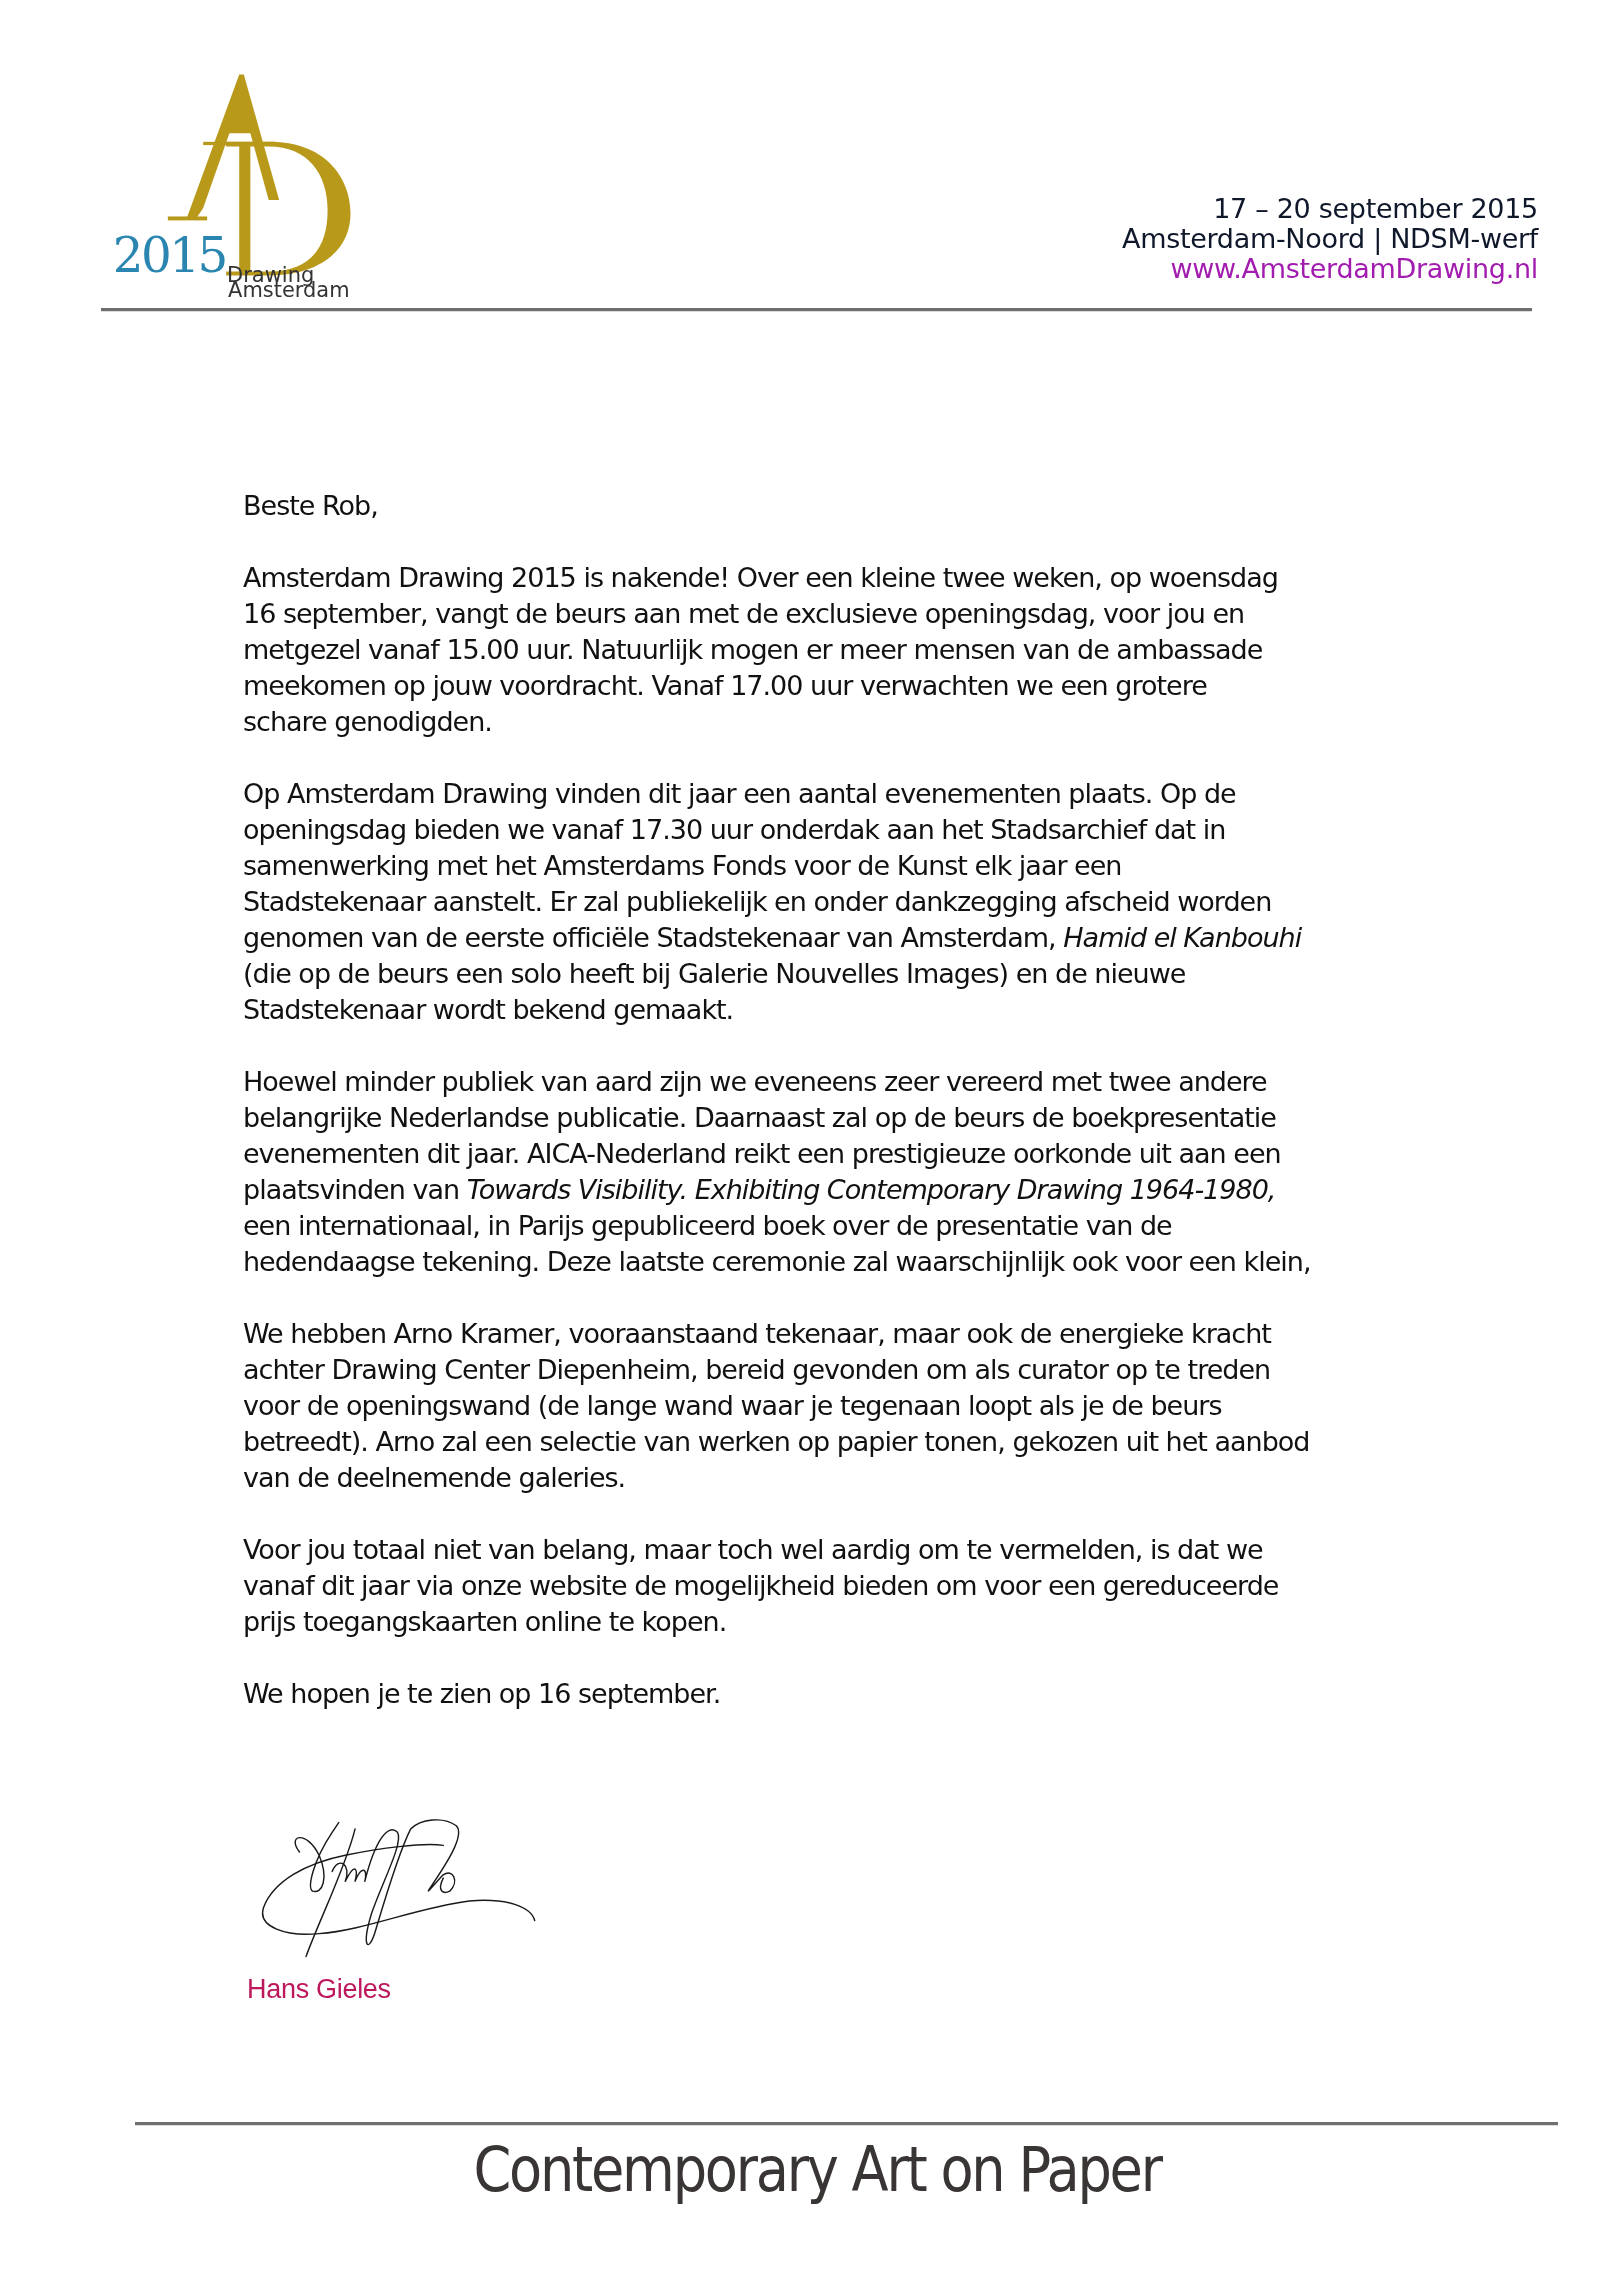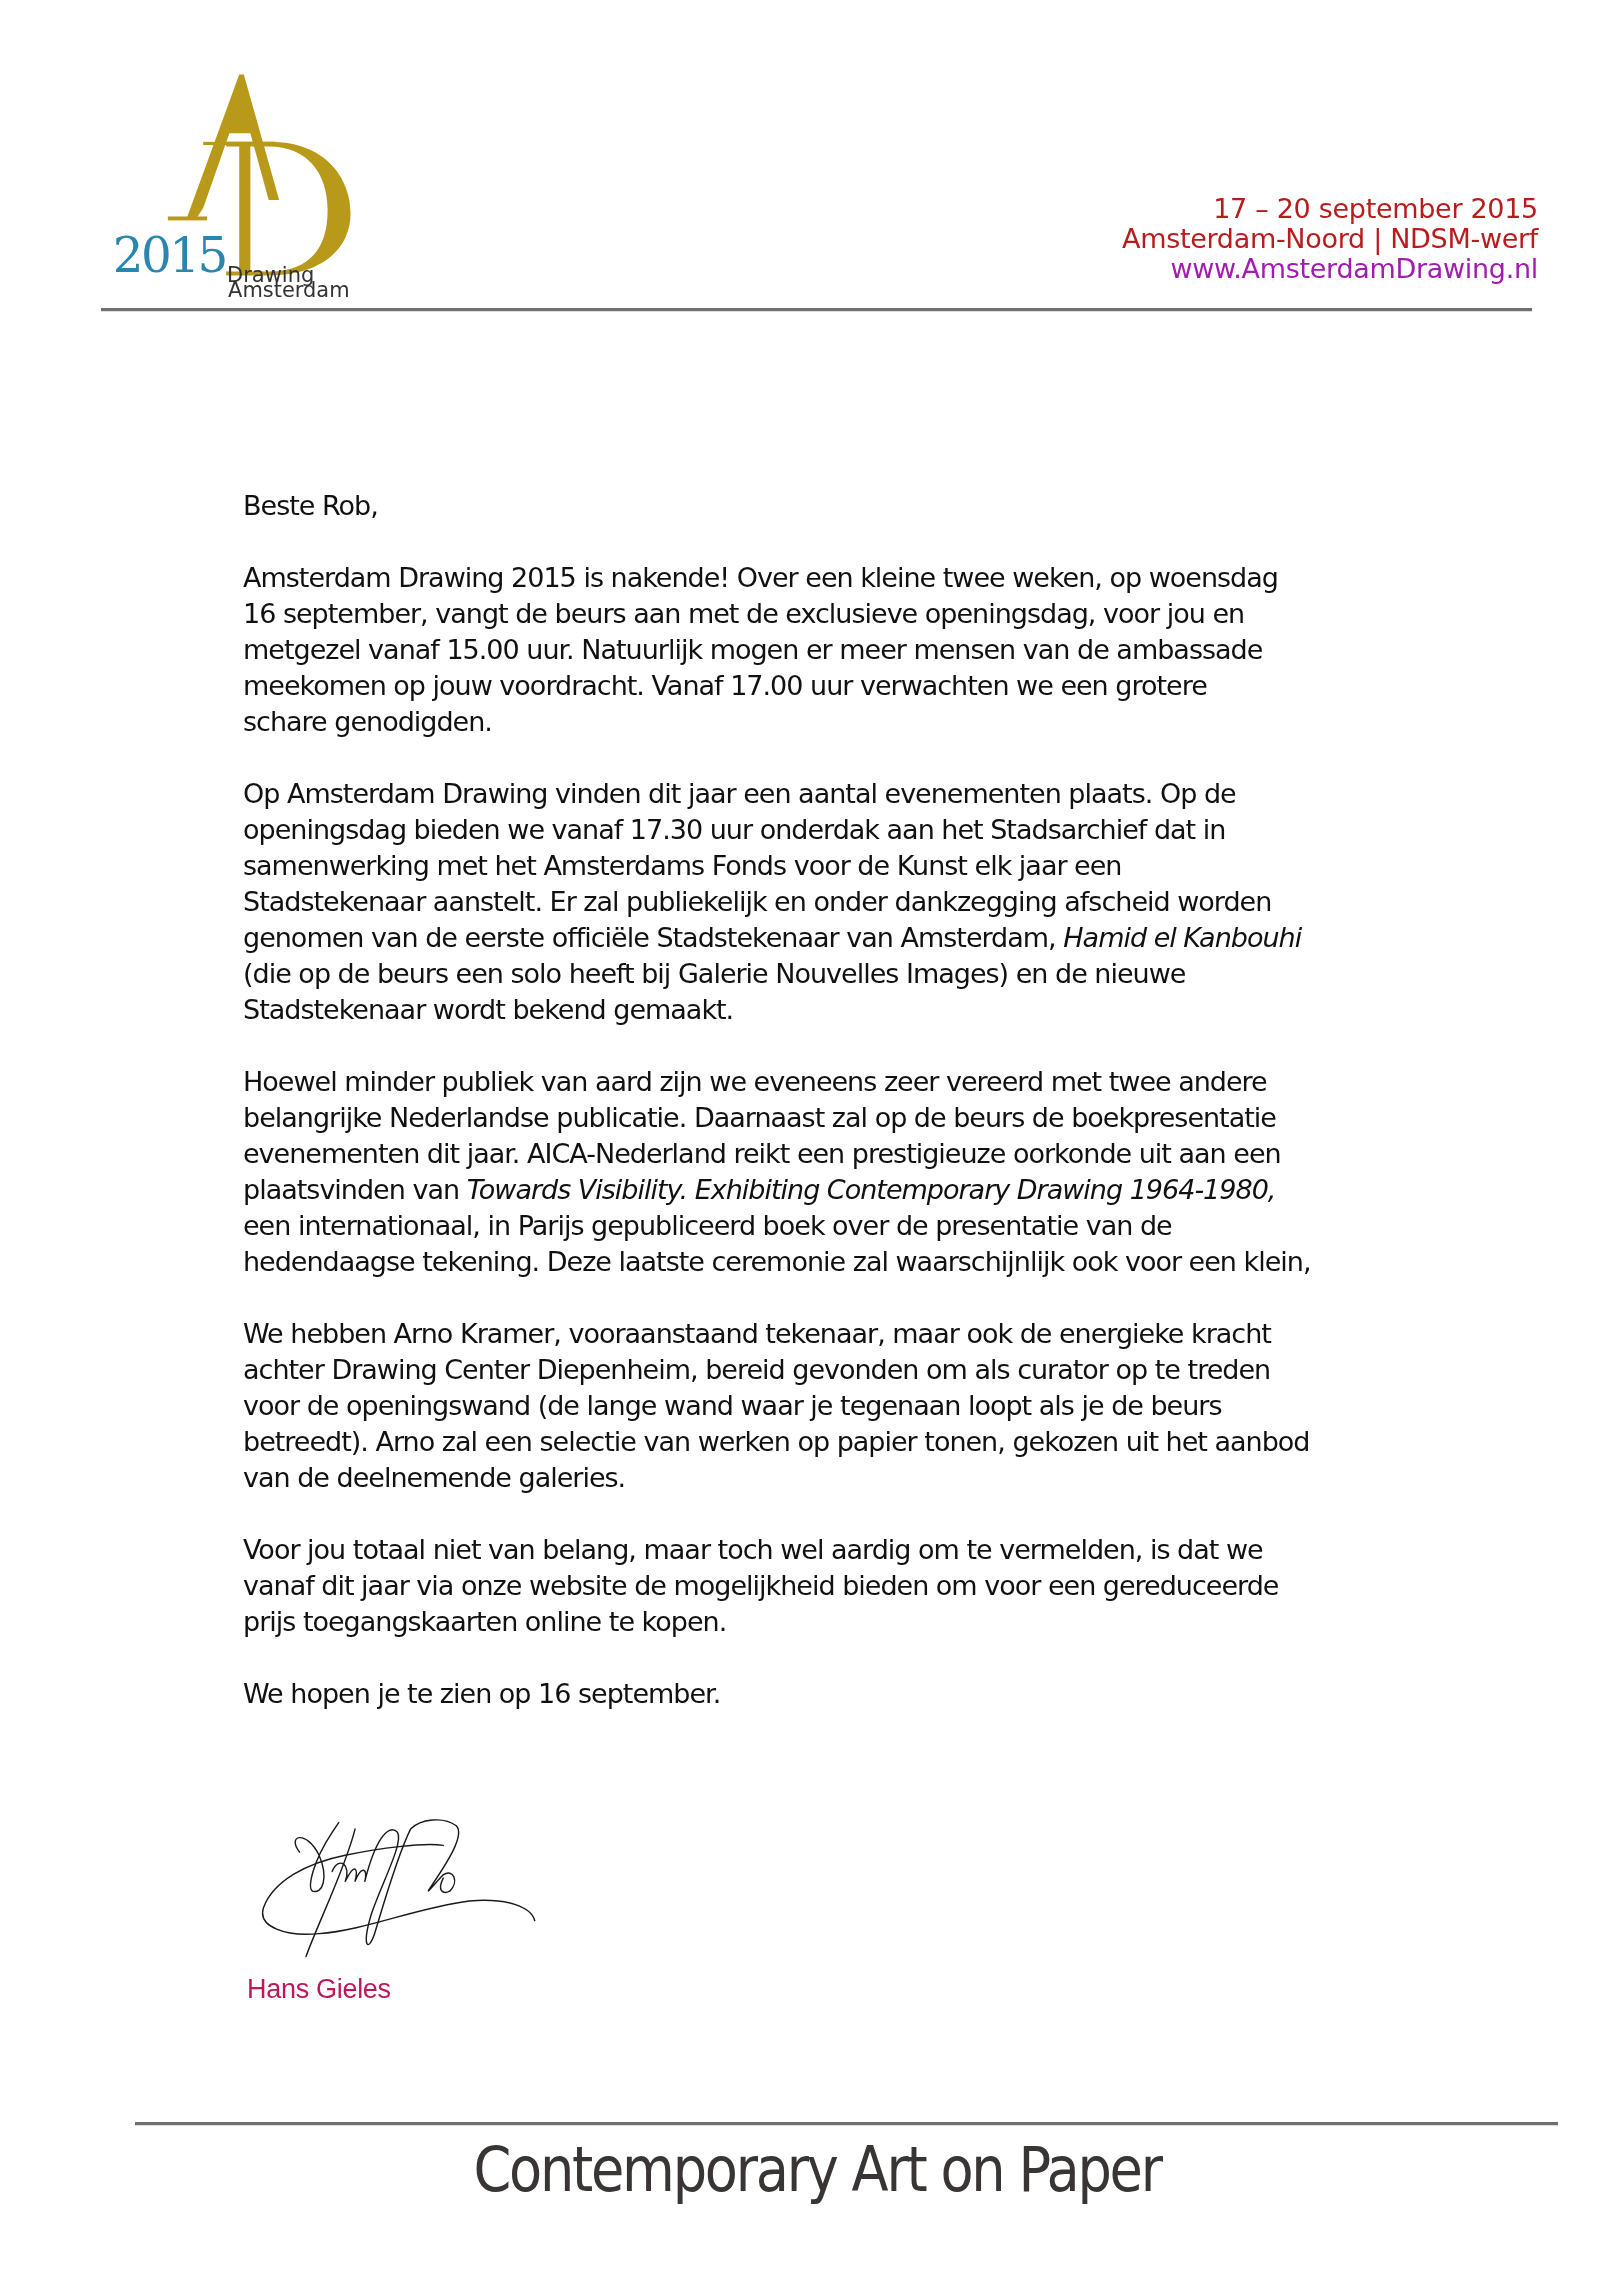--- a/index.html
+++ b/index.html
@@ -7,21 +7,21 @@
          font-family: "DejaVu Sans", sans-serif; color: #111111; }
 
   
   .logo { position: absolute; left: 105px; top: 69px; width: 275px; height: 236px; }
   .logo svg { width: 100%; height: 100%; display: block; }
 
   
   .contact { position: absolute; right: 86px; top: 194px; text-align: right;
              font-family: "DejaVu Sans", sans-serif; font-size: 27px; line-height: 30px;
              letter-spacing: -0.3px; }
-  .contact .dates, .contact .location { color: #b91c1c; }
+  .contact .dates, .contact .location { color: #0f172a; }
   .contact .website { color: #a21caf; }
 
   .rule { position: absolute; height: 2.6px; background: #6f6f6f;
           box-shadow: 0 0.7px 0 #cfcfcf; }
   .rule.header { left: 101px; width: 1431px; top: 308px; }
   .rule.footer { left: 135px; width: 1423px; top: 2122px; }
 
   
   .letter { position: absolute; left: 243px; top: 488px; width: 1165px;
             font-family: "DejaVu Sans", sans-serif; font-size: 27px; line-height: 36px;

